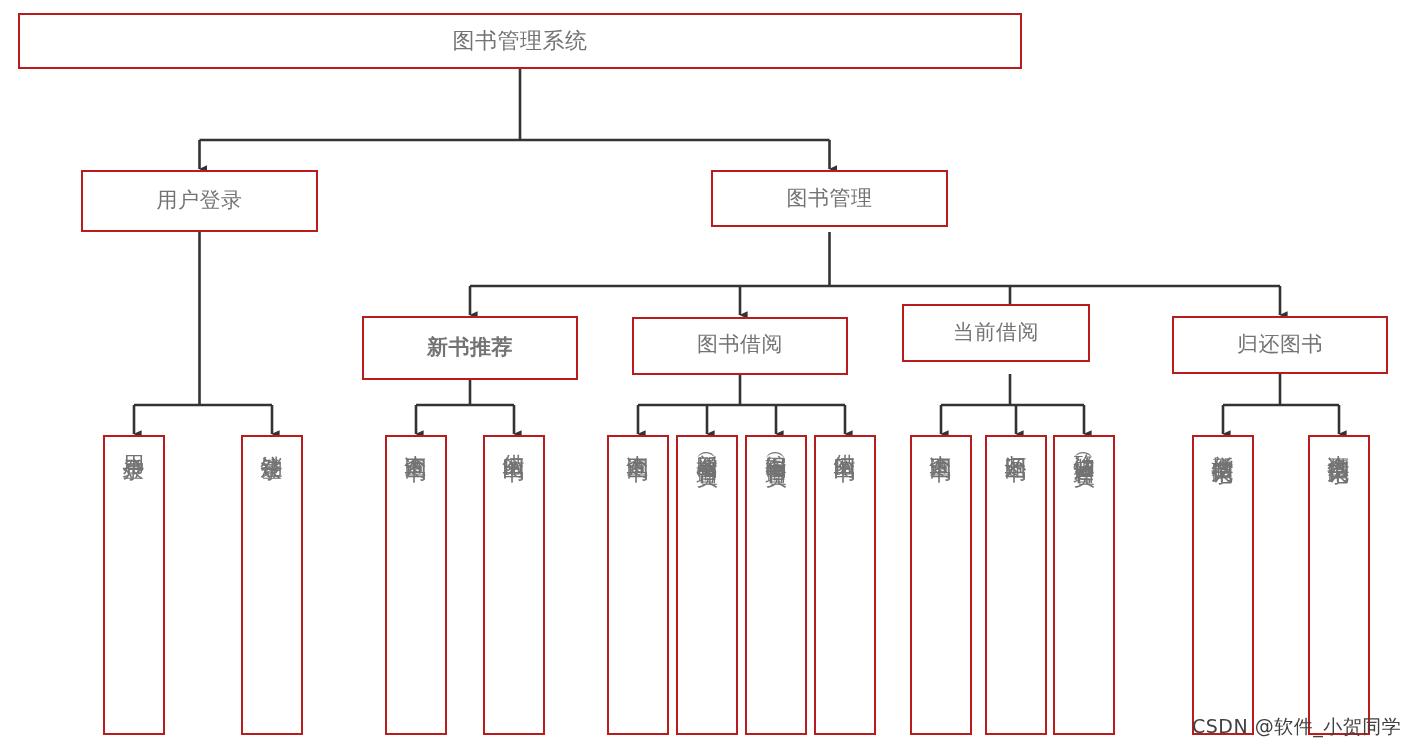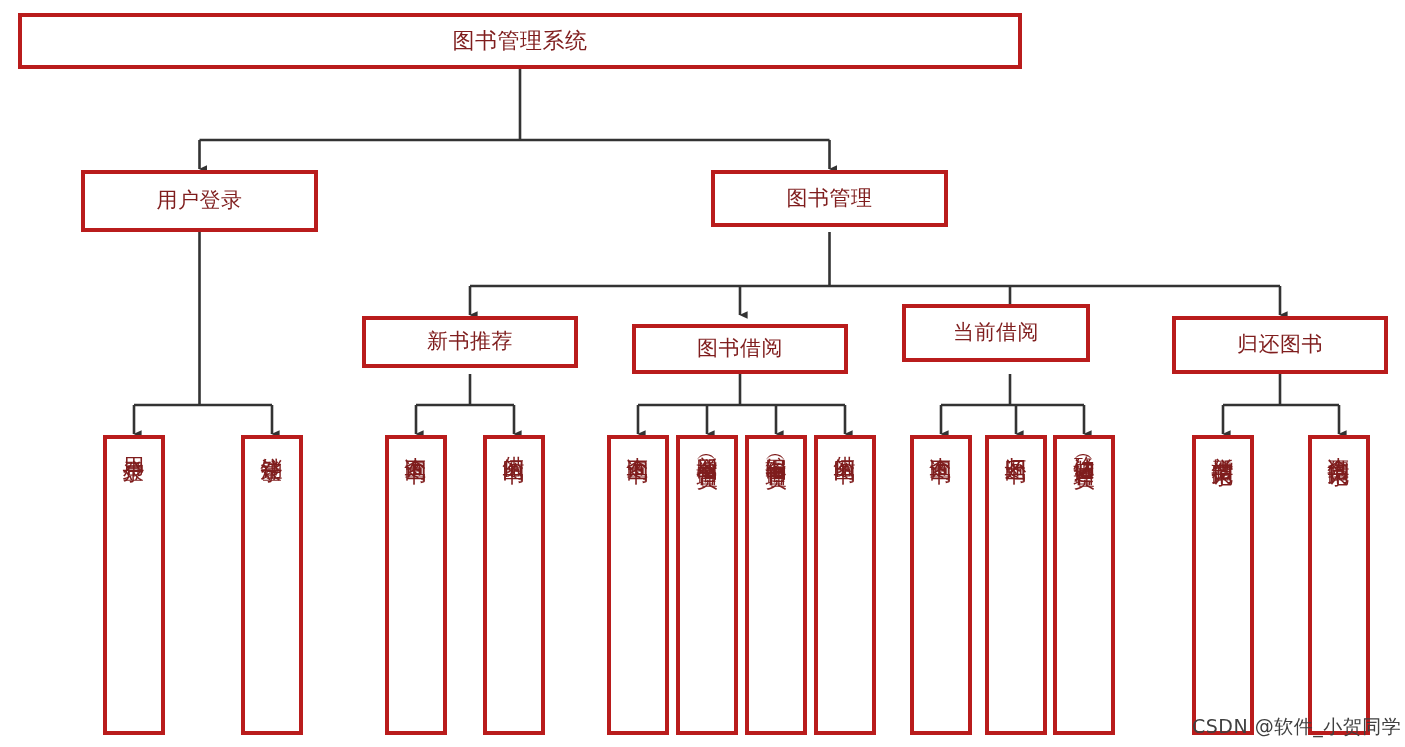--- a/index.html
+++ b/index.html
@@ -21,26 +21,26 @@
     position: absolute;
     left: 0;
     top: 0;
     width: 1405px;
     height: 747px;
     pointer-events: none;
   }
   .node {
     position: absolute;
     box-sizing: border-box;
-    border: 4px solid #b91c1c;
+    border: 2px solid #b91c1c;
     background: #ffffff;
     display: flex;
     align-items: center;
     justify-content: center;
-    color: #7f1d1d;
+    color: #737373;
   }
   .node .label {
     display: block;
     text-align: center;
     line-height: 1.22;
   }
   
   .node.h .label {
     writing-mode: horizontal-tb;
     font-size: 21px;
@@ -123,24 +123,24 @@
   <div id="node-layer">
       <div class="node h root" style="left: 18px; top: 13px; width: 1004px; height: 56px;">
         <span class="label">图书管理系统</span>
       </div>
       <div class="node h" style="left: 81px; top: 170px; width: 237px; height: 62px;">
         <span class="label">用户登录</span>
       </div>
       <div class="node h" style="left: 711px; top: 170px; width: 237px; height: 57px;">
         <span class="label">图书管理</span>
       </div>
-      <div class="node h" style="left: 362px; top: 316px; width: 216px; height: 52px;">
+      <div class="node h" style="left: 362px; top: 316px; width: 216px; height: 64px; font-weight: bold;">
         <span class="label">新书推荐</span>
       </div>
-      <div class="node h" style="left: 632px; top: 324px; width: 216px; height: 50px;">
+      <div class="node h" style="left: 632px; top: 317px; width: 216px; height: 58px; font-family: Liberation Mono, monospace;">
         <span class="label">图书借阅</span>
       </div>
       <div class="node h" style="left: 902px; top: 304px; width: 188px; height: 58px;">
         <span class="label">当前借阅</span>
       </div>
       <div class="node h" style="left: 1172px; top: 316px; width: 216px; height: 58px;">
         <span class="label">归还图书</span>
       </div>
       <div class="node v" style="left: 103px; top: 435px; width: 62px; height: 300px;">
         <span class="label">用户登录</span>

